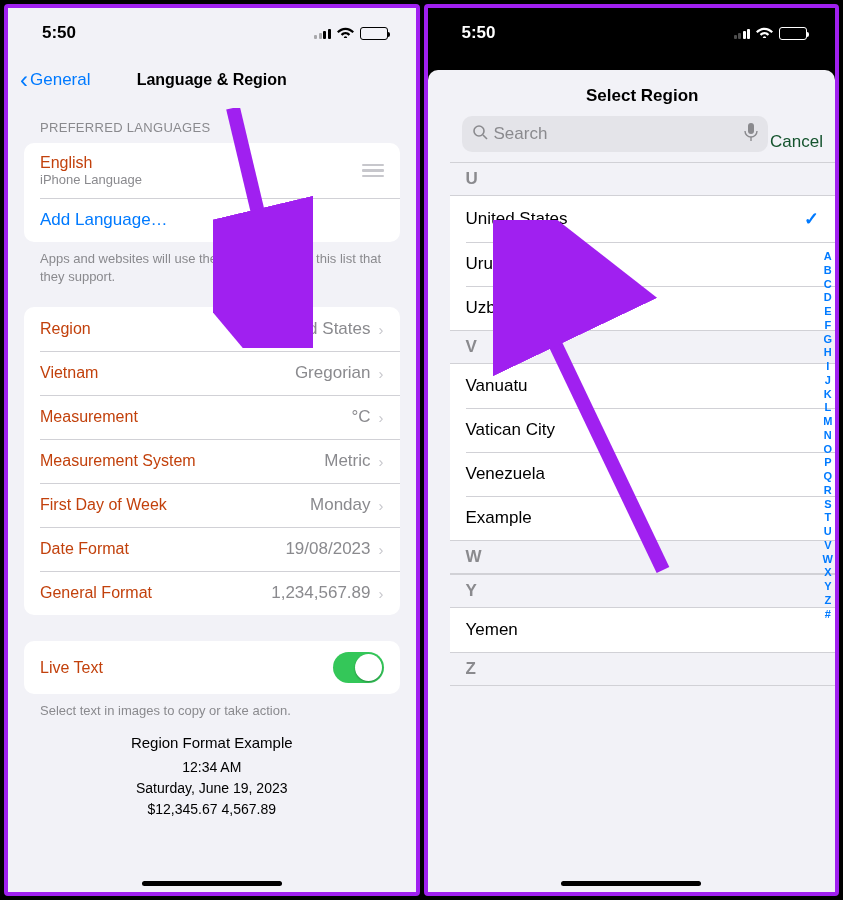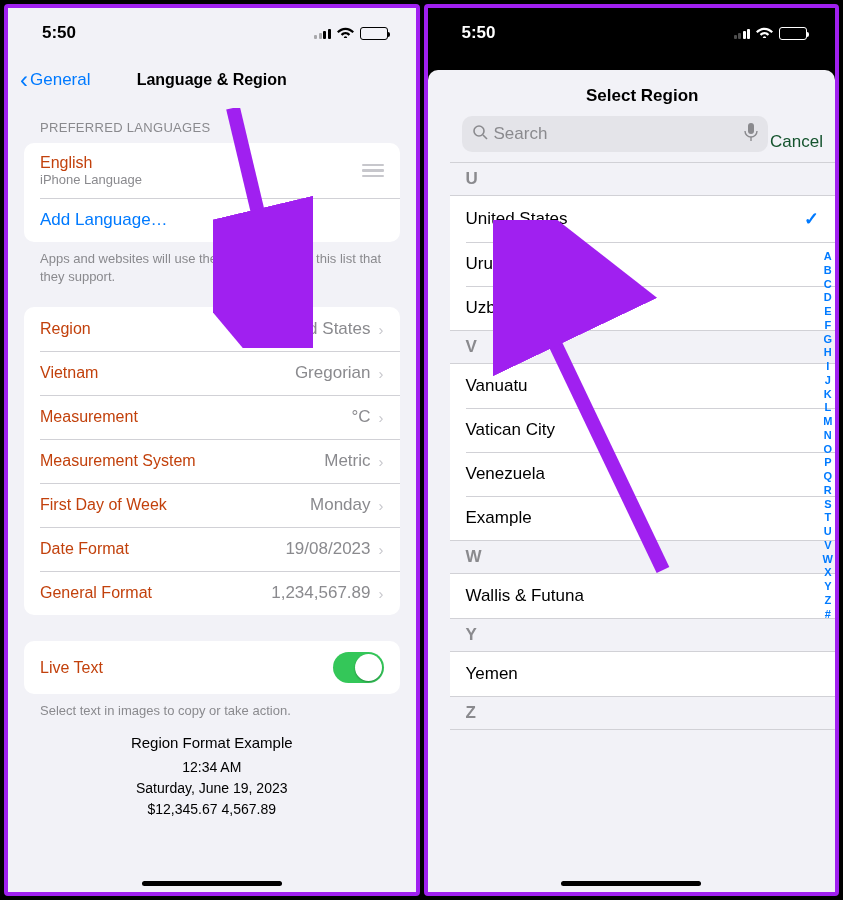--- a/index.html
+++ b/index.html
@@ -268,23 +268,20 @@
           <span>Vatican City</span>
         </div>
       <div class="country-row">
           <span>Venezuela</span>
         </div>
       <div class="country-row">
           <span>Example</span>
         </div>
 
       <div class="country-section-header">W</div>
-      <div class="country-row">
-          <span>Wallis &amp; Futuna</span>
-        </div>
 
       <div class="country-section-header">Y</div>
       <div class="country-row">
           <span>Yemen</span>
         </div>
 
       <div class="country-section-header">Z</div>
     </div>
 
     <div class="index-strip" id="index-strip">

